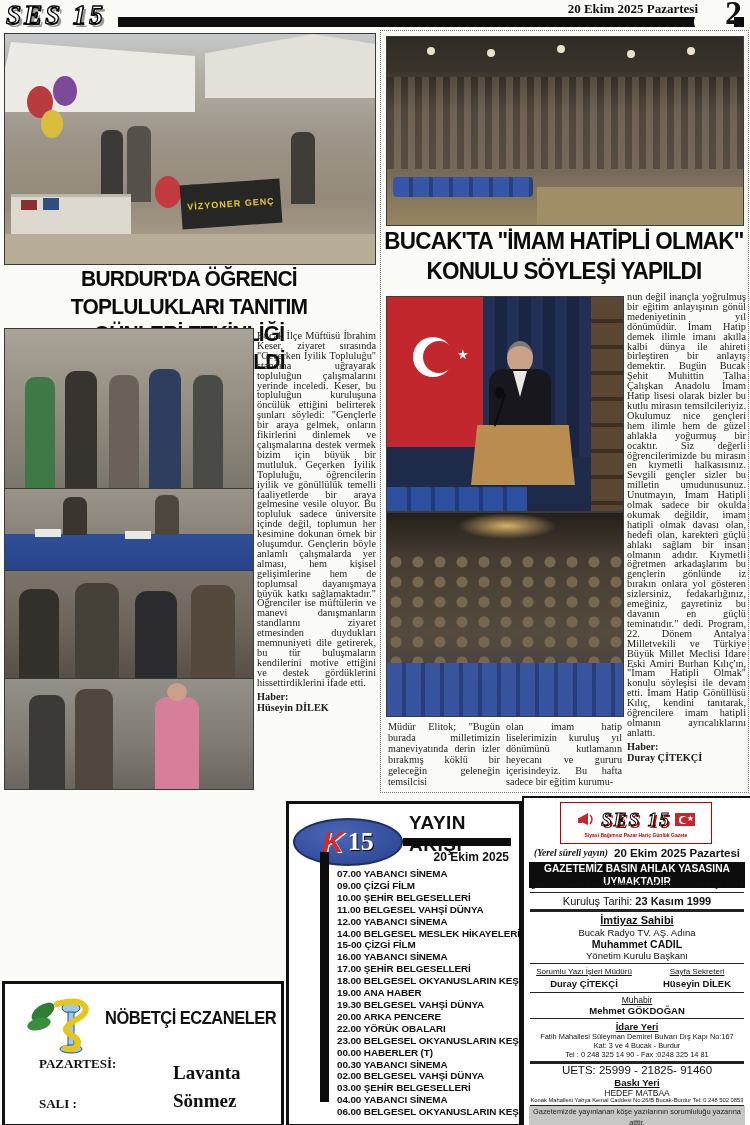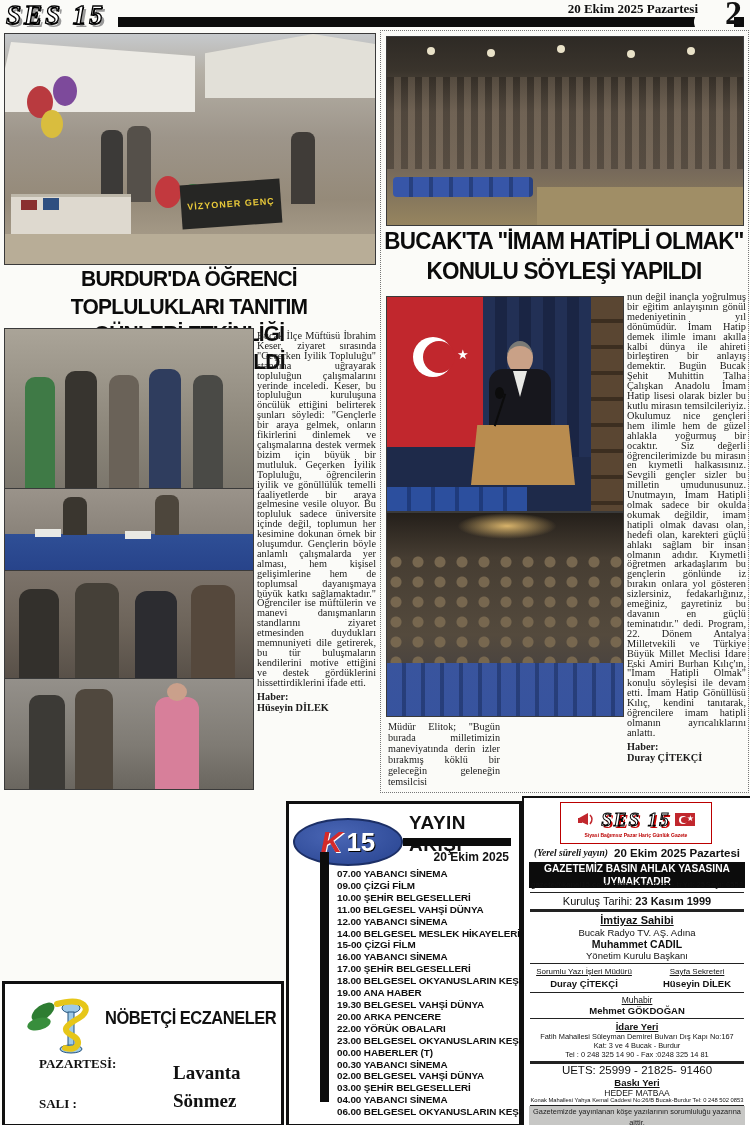--- a/index.html
+++ b/index.html
@@ -41,21 +41,21 @@
   
   .tv{left:286px;top:801px;width:230px;height:320px;background:#fff;border:3px solid #101010;}
   .tv-title{font-family:"Liberation Sans",sans-serif;font-weight:900;font-size:19px;letter-spacing:.5px;}
   .tv-date{font-family:"Liberation Sans",sans-serif;font-weight:900;font-size:12px;}
   .tv-list{font-family:"Liberation Sans",sans-serif;font-weight:bold;font-size:9.9px;
     line-height:11.9px;letter-spacing:-0.1px;color:#0e0e0e;white-space:nowrap;}
   .k-ellipse{width:106px;height:44px;background:radial-gradient(ellipse at 40% 35%,#4a66b5,#27438f);
     border-radius:50%;border:2px solid #1c2f66;display:flex;align-items:center;justify-content:center;}
   .k-k{color:#d42a2a;font-family:"Liberation Sans",sans-serif;font-weight:900;font-style:italic;
     font-size:30px;text-shadow:1px 1px 0 #fff;}
-  .k-15{color:#fff;font-family:Liberation Sans, sans-serif;font-weight:900;font-size:26px;margin-left:4px;
+  .k-15{color:#fff;font-family:Liberation Serif, serif;font-weight:900;font-size:26px;margin-left:4px;
     text-shadow:1px 1px 0 #000;}
   
   .imp{left:522px;top:796px;width:226px;height:327px;background:#fff;border:2.5px solid #101010;
     font-family:"Liberation Sans",sans-serif;text-align:center;}
   .imp .rule{position:absolute;left:6px;right:6px;height:1px;background:#222;}
   .imp .rule2{position:absolute;left:6px;right:6px;height:2.5px;background:#222;}
   .u{text-decoration:underline;}
   .imp-black{position:absolute;left:5px;right:5px;background:#0c0c0c;color:#fff;
     font-weight:bold;font-size:10.2px;line-height:13px;}
   .imp-gray{position:absolute;left:5px;right:5px;background:#c7c7c5;color:#222;font-size:7.4px;line-height:11px;}
@@ -165,20 +165,21 @@
     <div class="shape" style="left:0;top:190px;width:140px;height:24px;background:repeating-linear-gradient(90deg,#2c4f9e 0 20px,#1f3b7c 20px 24px);"></div>
   </div>
 
   <div class="abs photo" style="left:386px;top:512px;width:236px;height:203px;background:linear-gradient(180deg,#241f1a 0%,#463d32 22%,#544a3d 60%,#3b3a44 100%);">
     <div class="shape" style="left:0;top:40px;width:100%;height:110px;background-image:radial-gradient(circle at 9px 9px,#77674f 5px,transparent 6px);background-size:22px 20px;"></div>
     <div class="shape" style="left:0;top:150px;width:100%;height:53px;background:repeating-linear-gradient(90deg,#3756a8 0 15px,#243e80 15px 19px);opacity:.9;"></div>
     <div class="shape" style="left:70px;top:0;width:100px;height:26px;background:radial-gradient(ellipse,#d8b36a,transparent 70%);"></div>
   </div>
 
   <div class="abs caption" style="left:388px;top:721px;width:112px;">Müdür Elitok; "Bugün burada milletimizin maneviyatında derin izler bırakmış köklü bir geleceğin geleneğin temsilcisi</div>
+  <div class="abs caption" style="left:506px;top:721px;width:116px;">olan imam hatip liselerimizin kuruluş yıl dönümünü kutlamanın heyecanı ve gururu içerisindeyiz. Bu hafta sadece bir eğitim kurumu-</div>
 
   <div class="abs bodycol" style="left:627px;top:292px;width:119px;height:498px;">
     <span>nun değil inançla yoğrulmuş bir eğitim anlayışının gönül medeniyetinin yıl dönümüdür. İmam Hatip demek ilimle imanı akılla kalbi dünya ile ahireti birleştiren bir anlayış demektir. Bugün Bucak Şehit Muhittin Talha Çalışkan Anadolu İmam Hatip lisesi olarak bizler bu kutlu mirasın temsilcileriyiz. Okulumuz nice gençleri hem ilimle hem de güzel ahlakla yoğurmuş bir ocaktır. Siz değerli öğrencilerimizde bu mirasın en kıymetli halkasısınız. Sevgili gençler sizler bu milletin umudunusunuz. Unutmayın, İmam Hatipli olmak sadece bir okulda okumak değildir, imam hatipli olmak davası olan, hedefi olan, karekteri güçlü ahlakı sağlam bir insan olmanın adıdır. Kıymetli öğretmen arkadaşlarım bu gençlerin gönlünde iz bırakın onlara yol gösteren sizlersiniz, fedakarlığınız, emeğiniz, gayretiniz bu davanın en güçlü teminatıdır." dedi. Program, 22. Dönem Antalya Milletvekili ve Türkiye Büyük Millet Meclisi İdare Eski Amiri Burhan Kılıç'ın, "İmam Hatipli Olmak" konulu söyleşisi ile devam etti. İmam Hatip Gönüllüsü Kılıç, kendini tanıtarak, öğrencilere imam hatipli olmanın ayrıcalıklarını anlattı.</span>
     <div class="byline">
       <div>Haber:</div>
       <div>Duray ÇİTEKÇİ</div>
     </div>
   </div>
 
 

